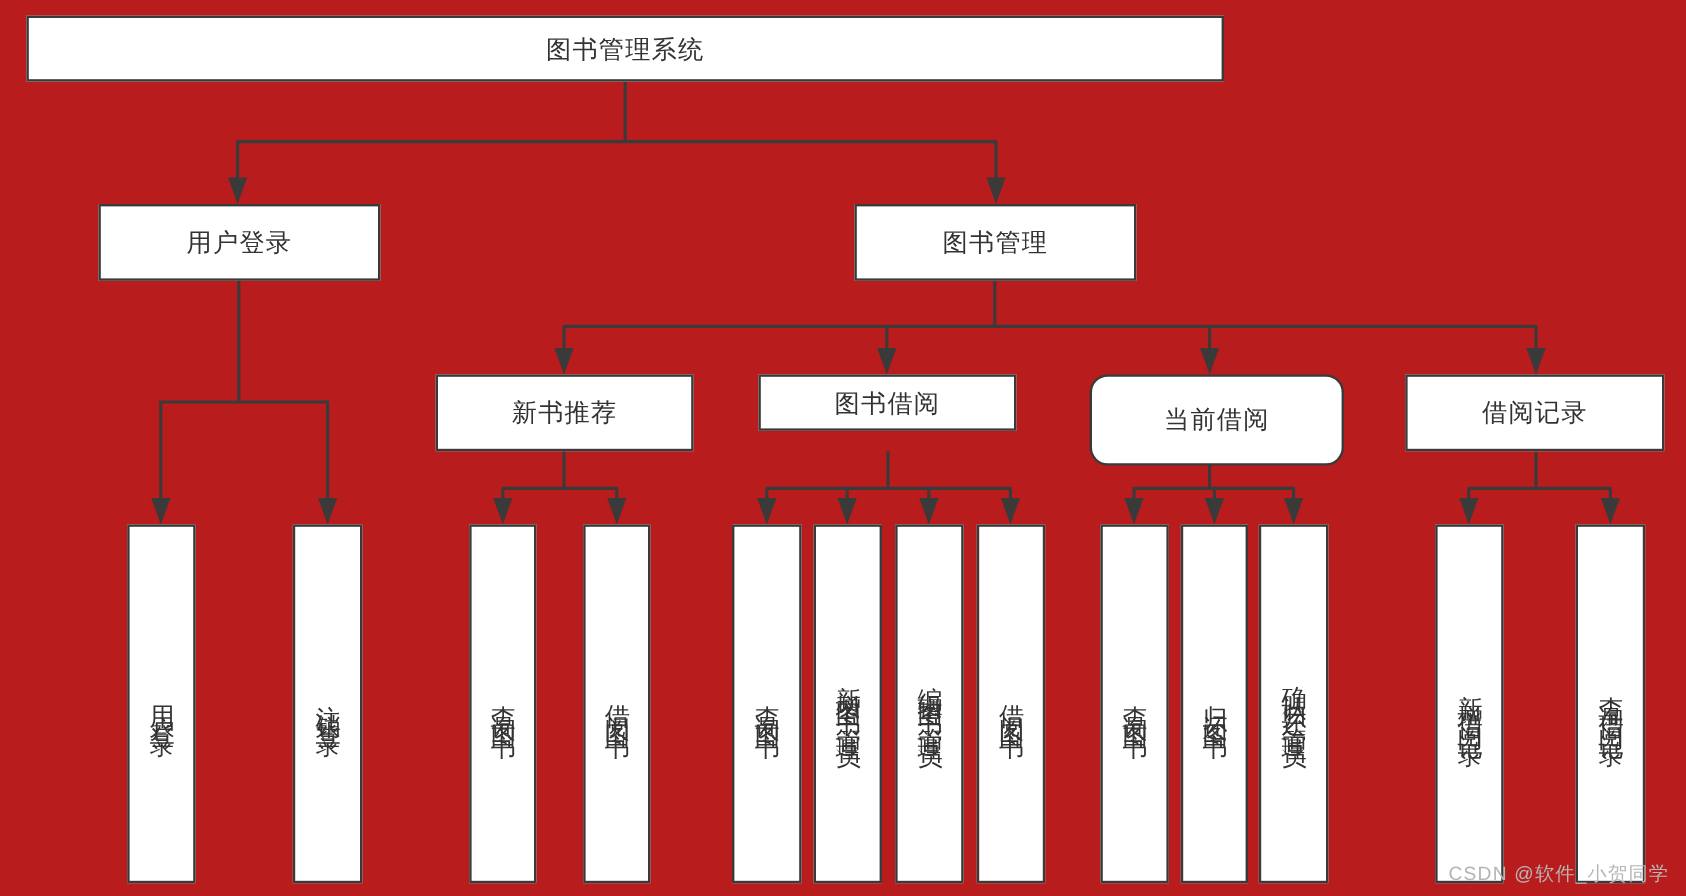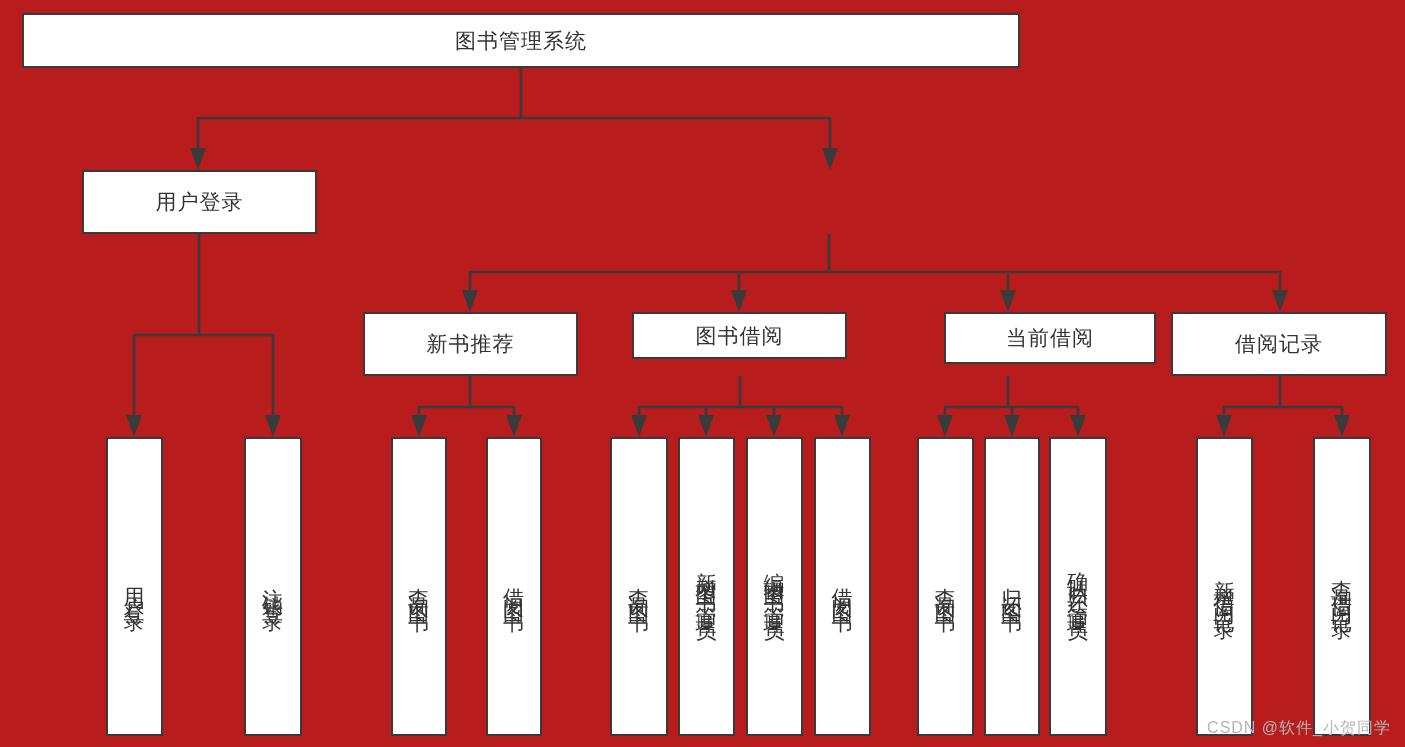--- a/index.html
+++ b/index.html
@@ -147,28 +147,31 @@
     </g>
   </svg>
 
   <div class="hbox" style="left:22px; top:13px; width:998px; height:55px;">
     <span>图书管理系统</span>
   </div>
 
   <div class="hbox" style="left:82px; top:170px; width:235px; height:64px;">
     <span>用户登录</span>
   </div>
+  <div class="hbox" style="left:712px; top:170px; width:235px; height:64px;">
+    <span>图书管理</span>
+  </div>
 
   <div class="hbox" style="left:363px; top:312px; width:215px; height:64px;text-align:right;">
     <span>新书推荐</span>
   </div>
   <div class="hbox" style="left:632px; top:312px; width:215px; height:47px;">
     <span>图书借阅</span>
   </div>
-  <div class="hbox" style="left:944px; top:312px; width:212px; height:52px;">
+  <div class="hbox" style="left:908px; top:312px; width:212px; height:76px;border-radius:15px;">
     <span>当前借阅</span>
   </div>
   <div class="hbox" style="left:1171px; top:312px; width:216px; height:64px;">
     <span>借阅记录</span>
   </div>
 
   <div class="vbox" style="left:106px; width:57px;">
     <span>用户登录</span>
   </div>
   <div class="vbox" style="left:244px; width:58px;">

